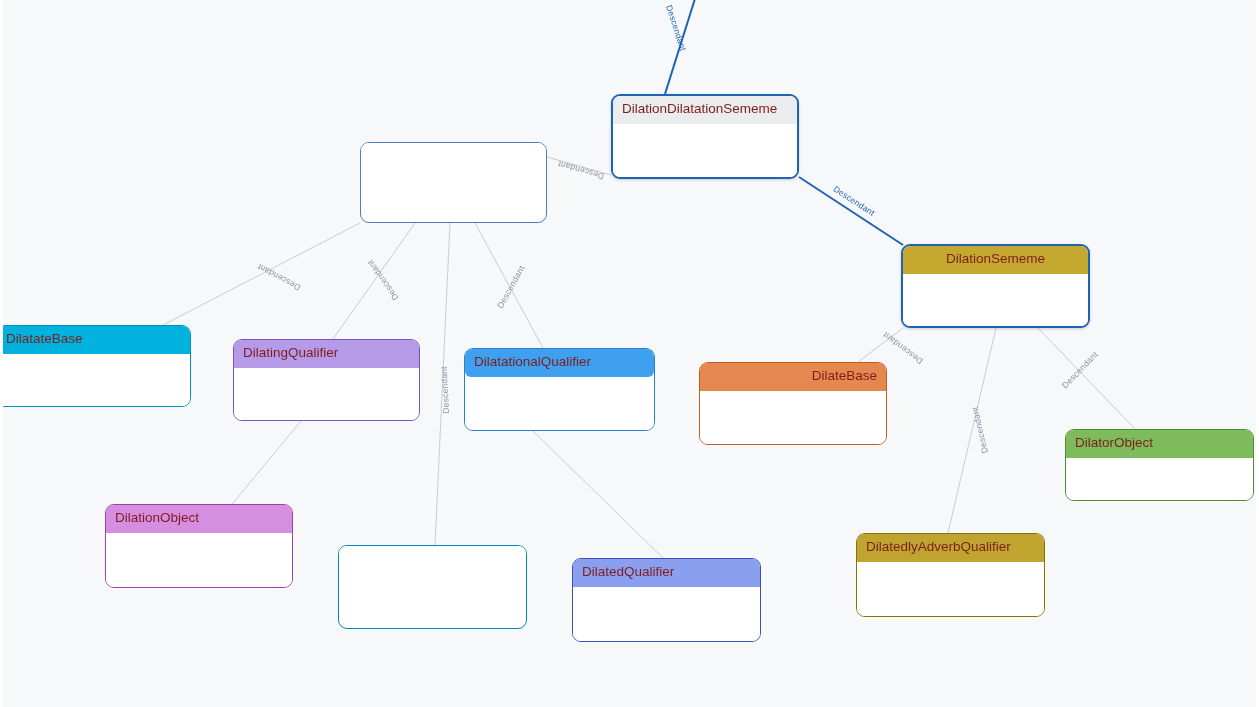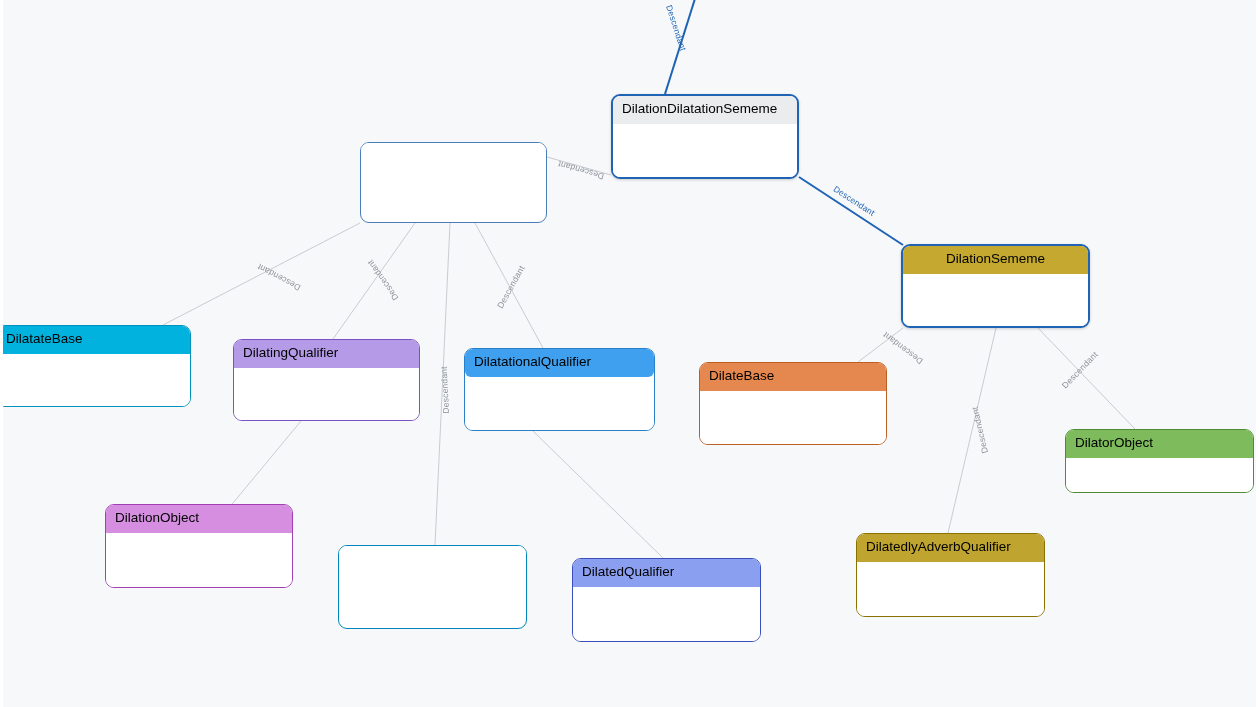--- a/index.html
+++ b/index.html
@@ -32,21 +32,21 @@
     border-radius: 9px;
     background: #ffffff;
     overflow: hidden;
     border-style: solid;
   }
   .node-header {
     box-sizing: border-box;
     width: 100%;
     padding: 5px 9px 6px 9px;
     font-size: 13.5px;
-    color: #000000;
+    color: #7f1d1d;
     white-space: nowrap;
     line-height: 1.25;
   }
   .node-body {
     width: 100%;
     background: #ffffff;
   }
   .edge-label {
     position: absolute;
     font-size: 8.5px;
@@ -95,24 +95,24 @@
       </div>
       <div class="node" style="left: 230px; top: 339px; width: 187px; height: 82px; border-color: rgb(122, 82, 196); border-width: 1px;">
         <div class="node-header" style="background: rgb(181, 154, 232);">DilatingQualifier</div>
         <div class="node-body" style="height: 54px;"></div>
       </div>
       <div class="node" style="left: 461px; top: 348px; width: 191px; height: 83px; border-color: rgb(42, 127, 201); border-width: 1px;">
         <div class="node-header" style="background: rgb(63, 160, 239); border-radius: 6px;">DilatationalQualifier</div>
         <div class="node-body" style="height: 55px;"></div>
       </div>
       <div class="node" style="left: 696px; top: 362px; width: 188px; height: 83px; border-color: rgb(187, 95, 34); border-width: 1px;">
-        <div class="node-header" style="background: rgb(229, 136, 79);">DilateBase</div>
+        <div class="node-header" style="background: rgb(229, 136, 79); text-align: right;">DilateBase</div>
         <div class="node-body" style="height: 55px;"></div>
       </div>
-      <div class="node" style="left: 1062px; top: 429px; width: 189px; height: 64px; border-color: rgb(78, 139, 51); border-width: 1px;">
+      <div class="node" style="left: 1062px; top: 429px; width: 189px; height: 72px; border-color: rgb(78, 139, 51); border-width: 1px;">
         <div class="node-header" style="background: rgb(125, 187, 92);">DilatorObject</div>
         <div class="node-body" style="height: 56px;"></div>
       </div>
       <div class="node" style="left: 102px; top: 504px; width: 188px; height: 84px; border-color: rgb(163, 63, 181); border-width: 1px;">
         <div class="node-header" style="background: rgb(214, 142, 224);">DilationObject</div>
         <div class="node-body" style="height: 56px;"></div>
       </div>
       <div class="node" style="left: 335px; top: 545px; width: 189px; height: 84px; border-color: rgb(0, 134, 184); border-width: 1px;">
         <div class="node-body" style="height: 56px;"></div>
       </div>

